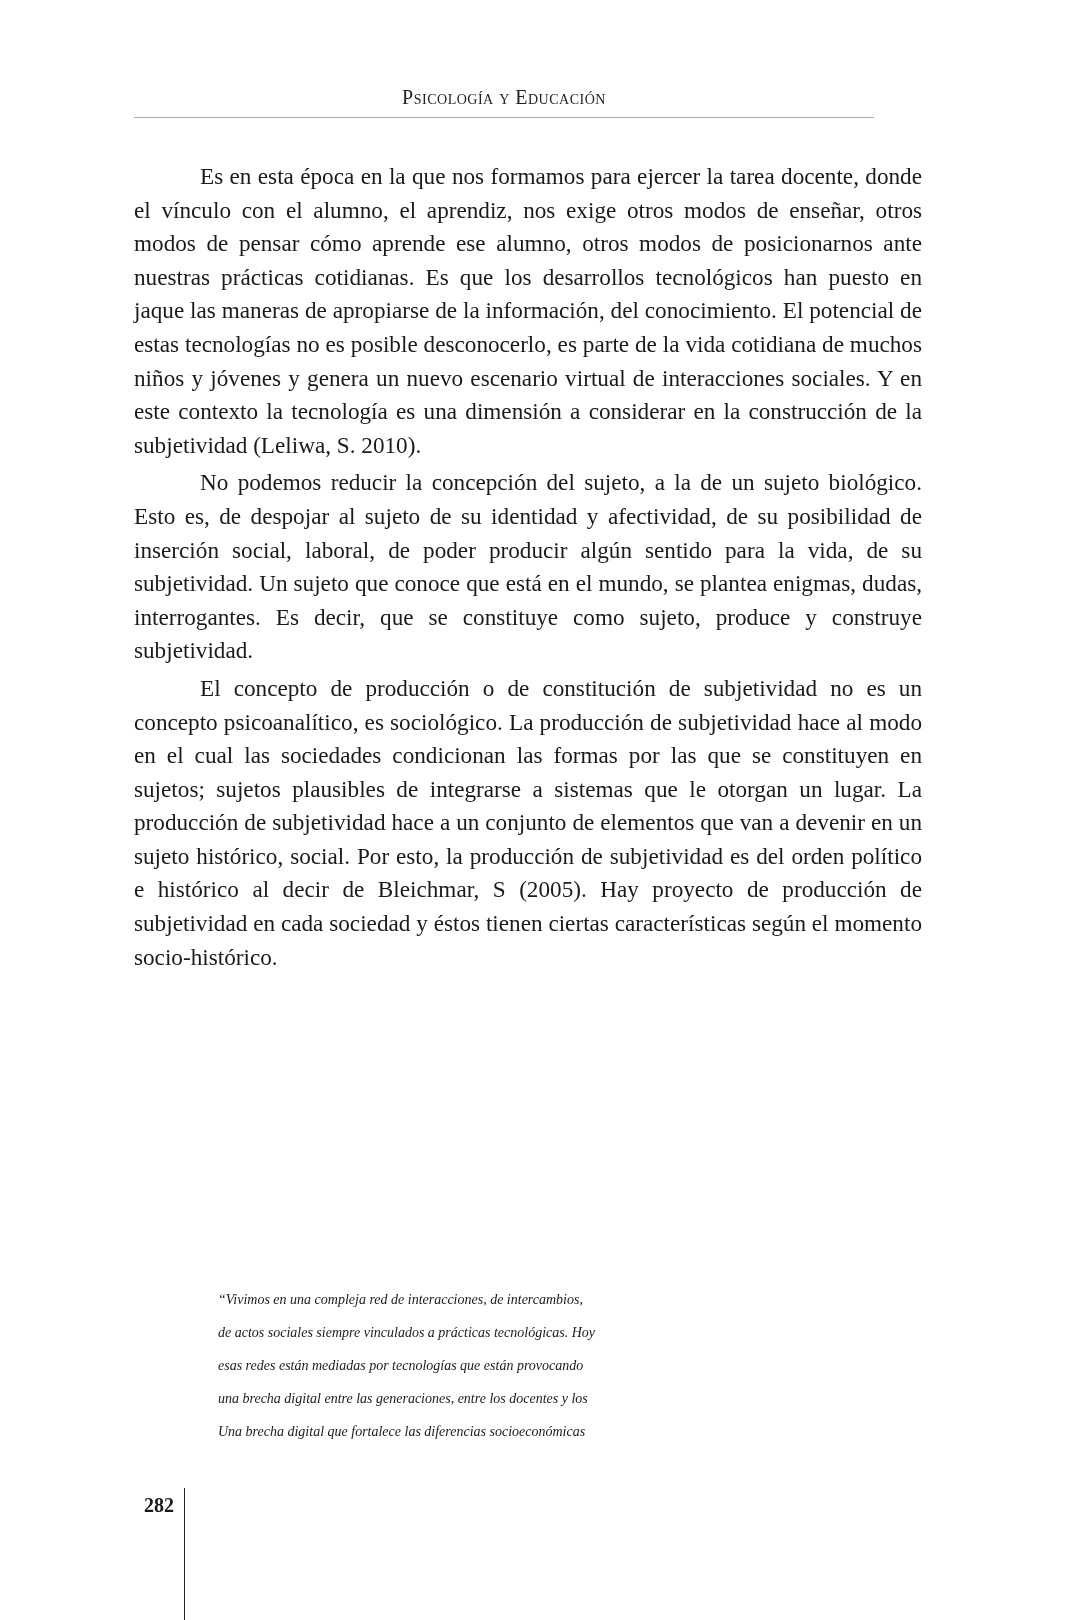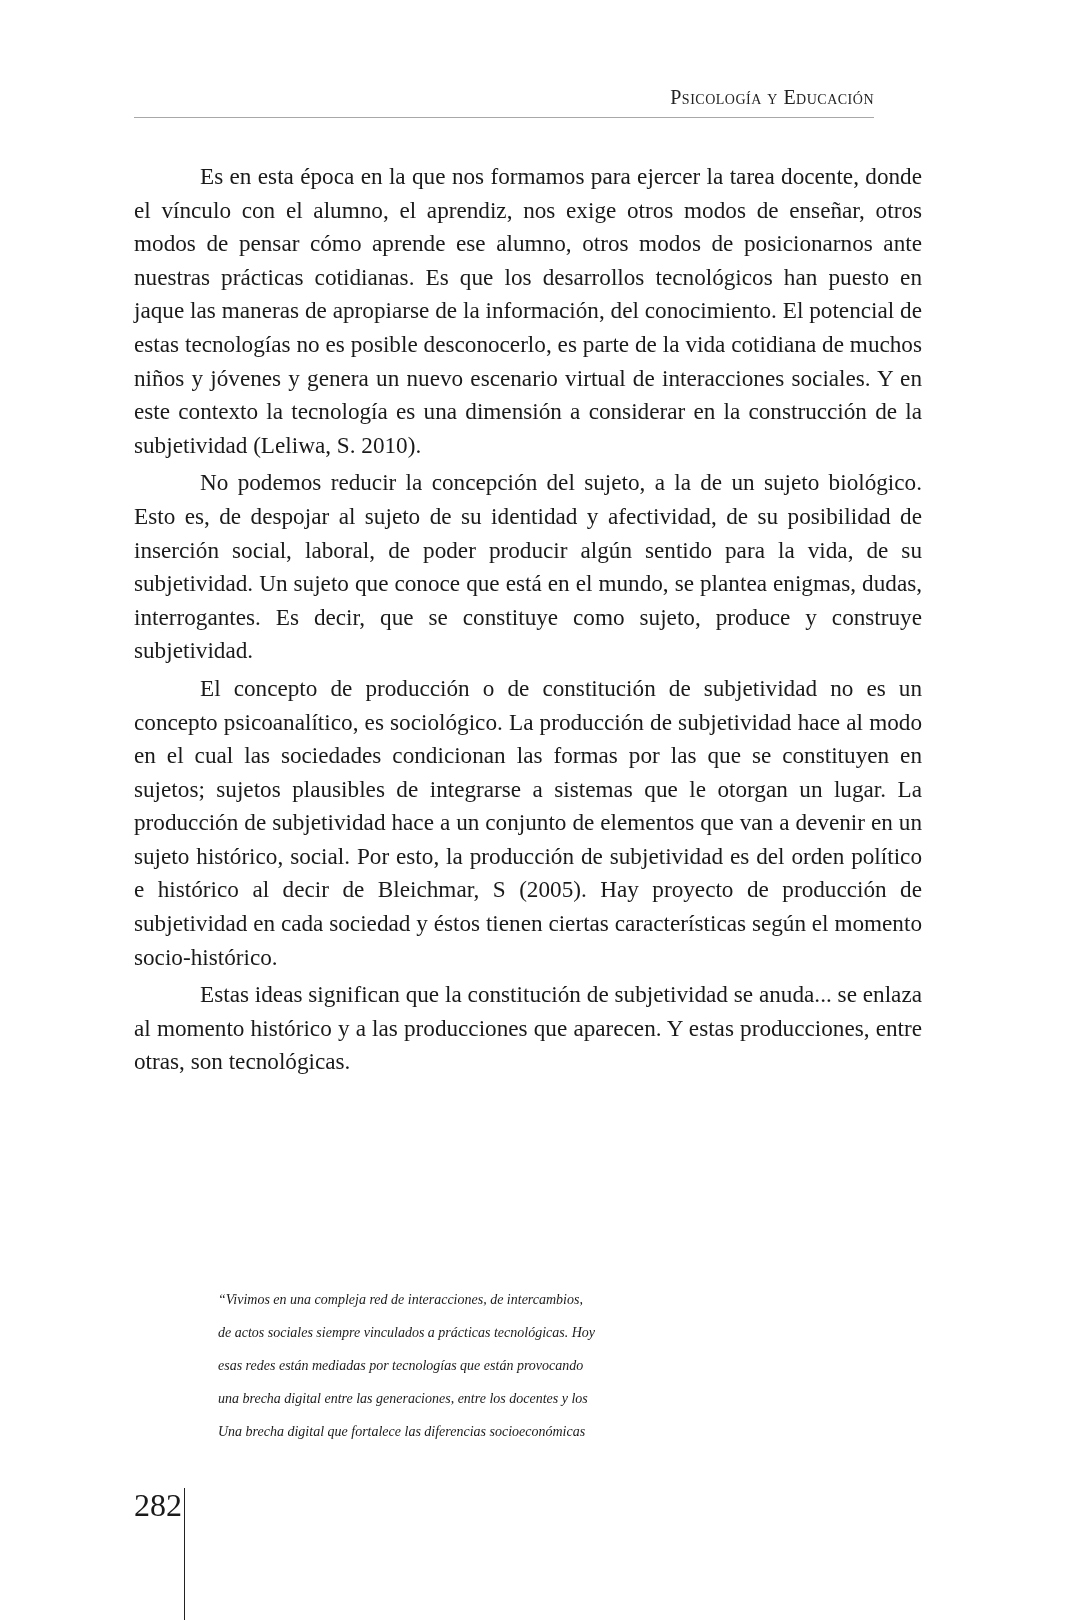--- a/index.html
+++ b/index.html
@@ -14,21 +14,21 @@
       overflow: hidden;
       font-family: "Liberation Serif", "DejaVu Serif", serif;
       color: #1a1a1a;
     }
     .running-header {
       position: absolute;
       left: 134px;
       top: 86px;
       width: 740px;
       height: 30px;
-      text-align: right;
+      text-align: center;
       font-size: 20px;
       font-variant: small-caps;
       letter-spacing: 0.5px;
       color: #222;
     }
     .header-rule {
       position: absolute;
       left: 134px;
       top: 117px;
       width: 740px;
@@ -59,45 +59,45 @@
       line-height: 33px;
       font-style: italic;
       text-align: left;
     }
     .block-quote .qline {
       display: block;
       white-space: nowrap;
     }
     .page-number {
       position: absolute;
-      left: 134px;
+      left: 144px;
       top: 1490px;
-      font-size: 32px;
+      font-size: 20px;
       line-height: 30px;
+      font-weight: bold;
     }
     .page-rule {
       position: absolute;
       left: 184px;
       top: 1488px;
       width: 0;
       height: 132px;
       border-left: 1.5px solid #222;
     }
   </style>
 </head>
 <body>
 
 <div class="running-header">Psicología y Educación</div>
 <div class="header-rule"></div>
 
 <div class="body-text">
   <p class="indent">Es en esta época en la que nos formamos para ejercer la tarea docente, donde el vínculo con el alumno, el aprendiz, nos exige otros modos de enseñar, otros modos de pensar cómo aprende ese alumno, otros modos de posicionarnos ante nuestras prácticas cotidianas. Es que los desarrollos tecnológicos han puesto en jaque las maneras de apropiarse de la información, del conocimiento. El potencial de estas tecnologías no es posible desconocerlo, es parte de la vida cotidiana de muchos niños y jóvenes y genera un nuevo escenario virtual de interacciones sociales. Y en este contexto la tecnología es una dimensión a considerar en la construcción de la subjetividad (Leliwa, S. 2010).</p>
   <p class="indent">No podemos reducir la concepción del sujeto, a la de un sujeto biológico. Esto es, de despojar al sujeto de su identidad y afectividad, de su posibilidad de inserción social, laboral, de poder producir algún sentido para la vida, de su subjetividad. Un sujeto que conoce que está en el mundo, se plantea enigmas, dudas, interrogantes. Es decir, que se constituye como sujeto, produce y construye subjetividad.</p>
   <p class="indent">El concepto de producción o de constitución de subjetividad no es un concepto psicoanalítico, es sociológico. La producción de subjetividad hace al modo en el cual las sociedades condicionan las formas por las que se constituyen en sujetos; sujetos plausibles de integrarse a sistemas que le otorgan un lugar. La producción de subjetividad hace a un conjunto de elementos que van a devenir en un sujeto histórico, social. Por esto, la producción de subjetividad es del orden político e histórico al decir de Bleichmar, S (2005). Hay proyecto de producción de subjetividad en cada sociedad y éstos tienen ciertas características según el momento socio-histórico.</p>
-  <p class="indent">Estas ideas significan que la constitución de subjetividad se anuda... se enlaza al momento histórico y a las producciones que aparecen. Y estas producciones, entre otras, son tecnológicas.</p>
 </div>
 
 <div class="block-quote">
   <span class="qline">“Vivimos en una compleja red de interacciones, de intercambios,</span>
   <span class="qline">de actos sociales siempre vinculados a prácticas tecnológicas. Hoy</span>
   <span class="qline">esas redes están mediadas por tecnologías que están provocando</span>
   <span class="qline">una brecha digital entre las generaciones, entre los docentes y los</span>
   <span class="qline">Una brecha digital que fortalece las diferencias socioeconómicas</span>
 </div>
 

